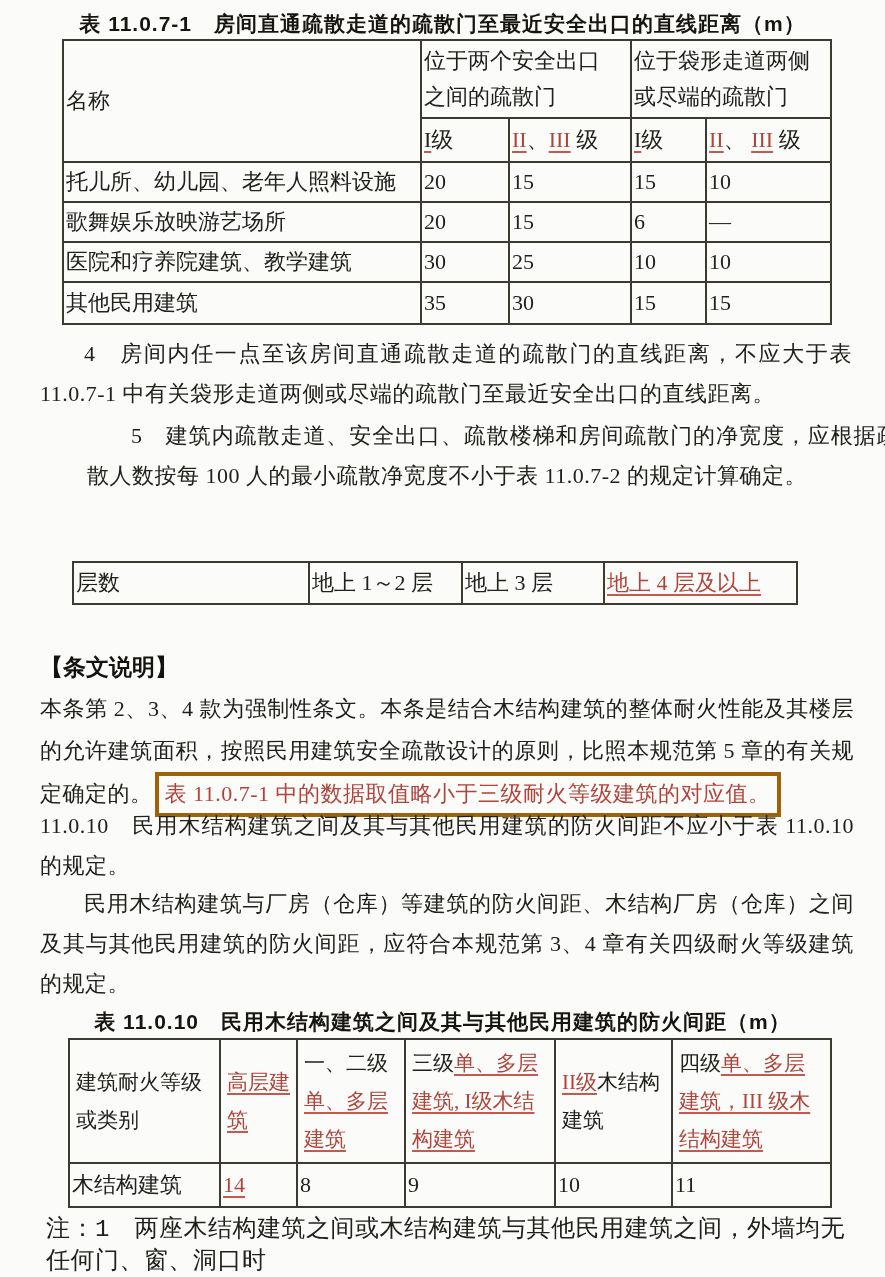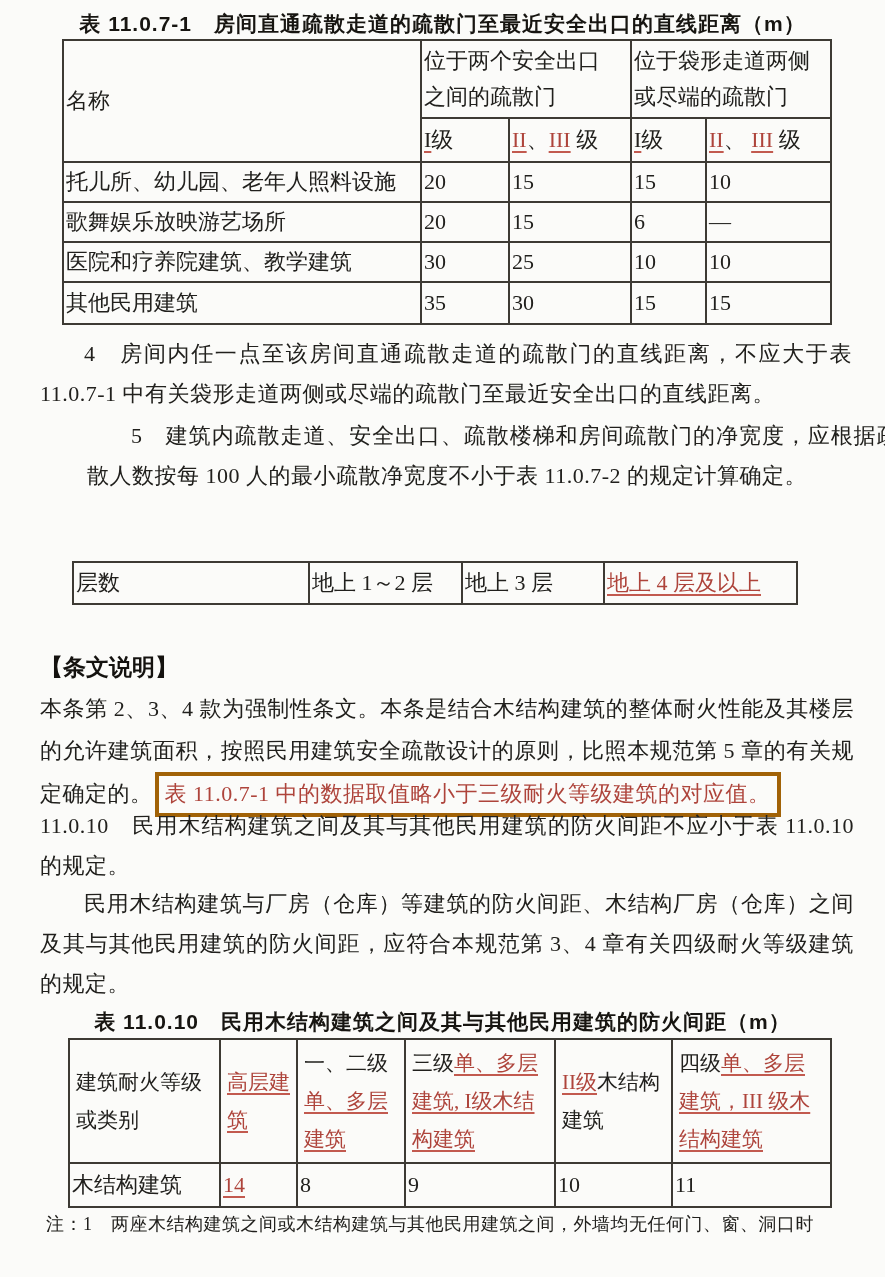--- a/index.html
+++ b/index.html
@@ -63,21 +63,21 @@
     border:4px solid #a16207;
     color:var(--red);
     padding:1px 6px 2px 6px;
     line-height:34px;
     margin-left:2px;
   }
   .exp-para{line-height:42px;}
   
   .t3-hd td{font-size:21px;line-height:38px;padding:4px 6px;}
   
-  .note{font-size:18px;color:var(--ink);letter-spacing:0.5px;}
+  .note{font-size:24px;color:var(--ink);letter-spacing:0.5px;font-family:Liberation Mono, monospace;}
   
   .wm{position:absolute;left:690px;top:1218px;width:195px;height:60px;}
   .wm-back-text{
     position:absolute;left:48px;top:4px;
     font-family:"Liberation Sans", sans-serif;
     font-size:26px;letter-spacing:3px;color:#c9c4bf;white-space:nowrap;
   }
   .wm-cloud{position:absolute;left:6px;top:6px;}
   .wm-diamond{position:absolute;left:72px;top:26px;}
   .wm-brand{

